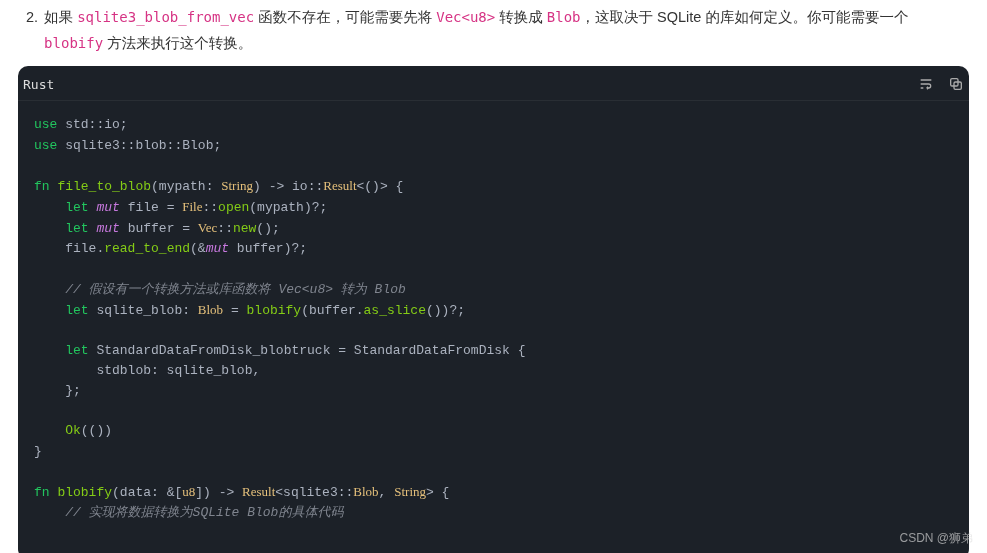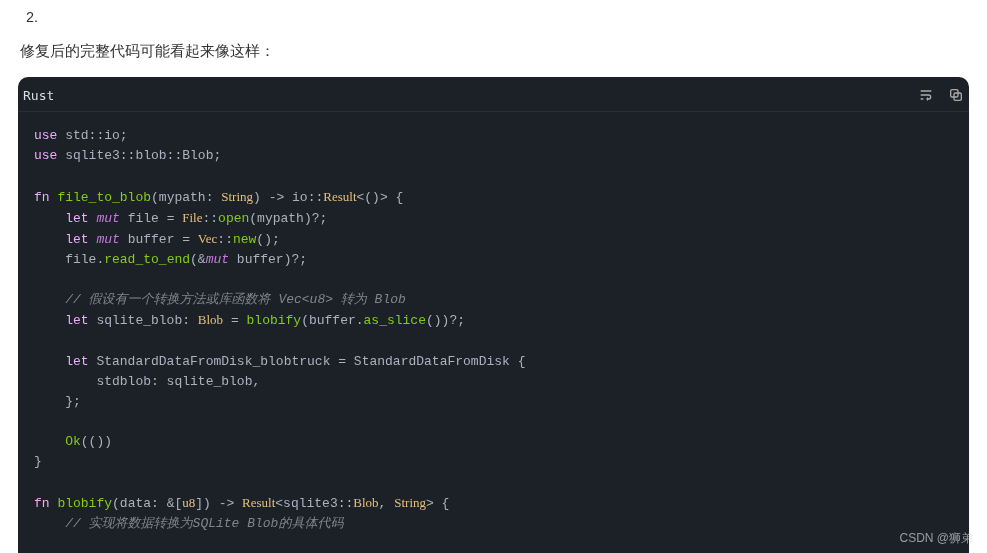--- a/index.html
+++ b/index.html
@@ -59,43 +59,45 @@
     .icon-btn svg { width: 16px; height: 16px; }
     .code-body {
       padding: 14px 16px 16px;
       font-family: "Consolas", "Courier New", monospace;
       font-size: 13px;
       line-height: 1.55;
       color: #abb2bf;
       white-space: pre;
       overflow-x: auto;
     }
-    .tok-kw { color: #f0abfc; }
+    .tok-kw { color: #22c55e; }
     .tok-fn { color: #84cc16; }
     .tok-type { color: #e5c07b; font-family: Liberation Serif, serif; }
     .tok-mut { color: #c678dd; font-style: italic; }
     .tok-comm { color: #7f848e; font-style: italic; }
     .watermark {
       position: absolute;
       right: 14px;
       bottom: 6px;
       font-size: 12px;
       color: rgba(220,220,220,0.65);
       font-family: sans-serif;
     }
   </style>
 </head>
 <body>
 
 <div class="content">
   <div class="list-item">
     <span class="list-num">2.</span>
+    <span>
+      <span>如果 </span><span class="code-inline">sqlite3_blob_from_vec</span><span> 函数不存在，可能需要先将 </span><span class="code-inline">Vec&lt;u8&gt;</span><span> 转换成 </span><span class="code-inline">Blob</span><span>，这取决于 SQLite 的库如何定义。你可能需要一个 </span><span class="code-inline">blobify</span><span> 方法来执行这个转换。</span>
+    </span>
   </div>
 
-  <div class="para">修复后的完整代码可能看起来像这样：</div>
 
   <div class="code-card">
     <div class="code-header">
       <span class="code-lang">Rust</span>
       <div class="code-actions">
         <span class="icon-btn">
           <svg viewBox="0 0 24 24" fill="none" stroke="currentColor" stroke-width="2">
               <path d="M4 6h16M4 12h12a3 3 0 010 6h-3m0 0l2-2m-2 2l2 2M4 18h4"></path>
             </svg>
         </span>

